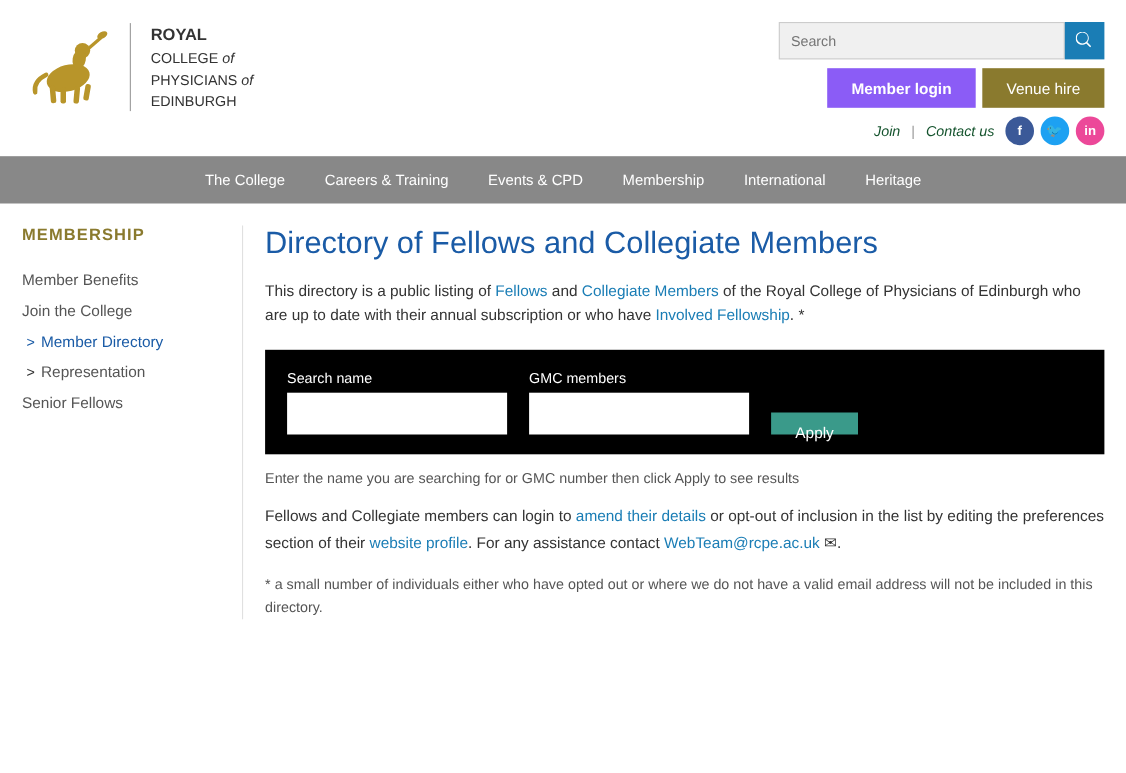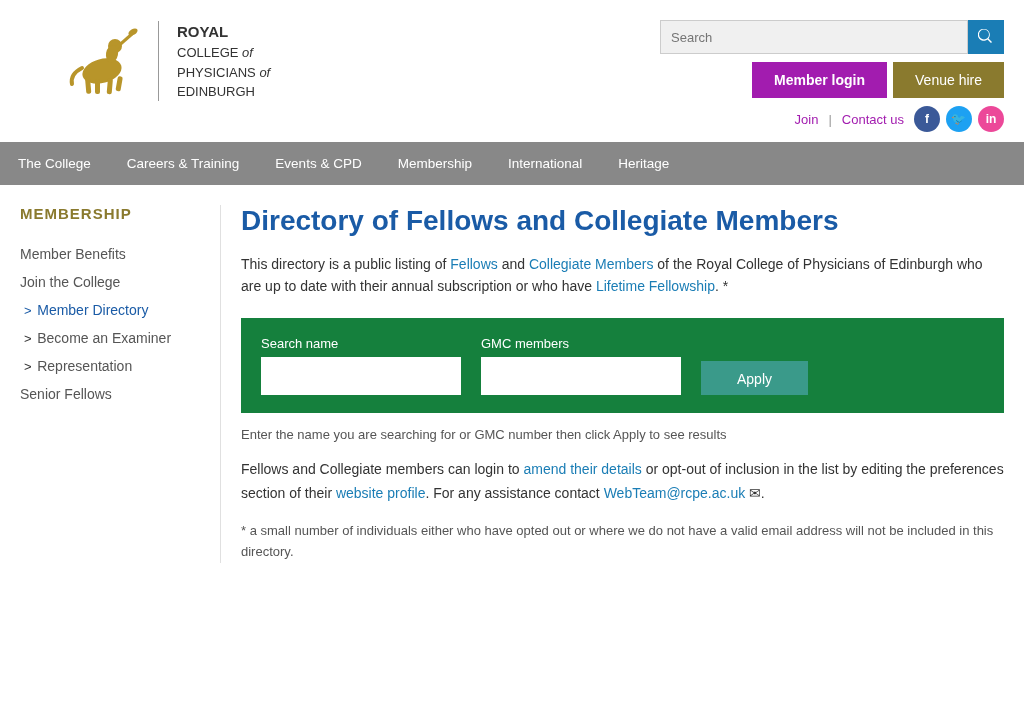--- a/index.html
+++ b/index.html
@@ -1,73 +1,73 @@
 <!DOCTYPE html>
 <html><head>
   <meta charset="utf-8">
   <style>
     * { box-sizing: border-box; margin: 0; padding: 0; }
     body { font-family: Arial, sans-serif; background: #fff; color: #333; font-size: 14px; }
 
     
-    .header { display: flex; align-items: flex-start; justify-content: space-between; padding: 16px 20px 0 20px; margin-left: 40px; }
+    .header { display: flex; align-items: flex-start; justify-content: space-between; padding: 16px 20px 0 20px; }
     .logo-area { display: flex; align-items: center; gap: 14px; }
     .logo-figure { width: 80px; height: 90px; }
     .logo-text { font-size: 13px; line-height: 1.5; color: #333; }
     .logo-text .royal { font-weight: bold; font-size: 15px; }
     .logo-divider { width: 1px; background: #999; height: 80px; margin: 0 4px; }
 
     .header-right { display: flex; flex-direction: column; align-items: flex-end; gap: 8px; padding-top: 4px; }
     .search-row { display: flex; align-items: center; gap: 0; }
-    .search-input { width: 308px; height: 34px; border: 1px solid #ccc; background: #f0f0f0; padding: 0 10px; font-size: 13px; outline: none; }
+    .search-input { width: 260px; height: 34px; border: 1px solid #ccc; background: #f0f0f0; padding: 0 10px; font-size: 13px; outline: none; }
     .search-btn { width: 36px; height: 34px; background: #1a7db5; border: none; cursor: pointer; display: flex; align-items: center; justify-content: center; }
     .search-btn svg { fill: #fff; }
 
     .action-btns { display: flex; gap: 6px; }
-    .btn-member { background: #a21caf; color: #fff; border: none; padding: 10px 22px; font-size: 14px; font-weight: bold; cursor: pointer; }
+    .btn-member { background: #8b5cf6; color: #fff; border: none; padding: 10px 22px; font-size: 14px; font-weight: bold; cursor: pointer; }
     .btn-venue { background: #8a7a2e; color: #fff; border: none; padding: 10px 22px; font-size: 14px; font-weight: normal; cursor: pointer; }
 
     .util-row { display: flex; align-items: center; gap: 10px; font-size: 13px; color: #555; }
-    .util-row a { color: #a21caf; text-decoration: none; }
+    .util-row a { color: #14532d; text-decoration: none; font-style: italic; }
     .util-divider { color: #999; }
     .social-icons { display: flex; gap: 6px; }
     .social-icon { width: 26px; height: 26px; border-radius: 50%; display: flex; align-items: center; justify-content: center; font-size: 12px; font-weight: bold; color: #fff; cursor: pointer; }
     .fb { background: #3b5998; }
     .tw { background: #1da1f2; }
     .li { background: #ec4899; }
 
     
-    .nav-bar { background: #888; display: flex; align-items: center; margin-top: 10px; }
+    .nav-bar { background: #888; display: flex; align-items: center; margin-top: 10px; justify-content: center; }
     .nav-item { color: #fff; padding: 14px 18px; font-size: 13.5px; cursor: pointer; white-space: nowrap; }
 
     
     .main { display: flex; padding: 20px 20px 20px 20px; gap: 0; }
 
     
     .sidebar { width: 200px; min-width: 180px; padding-right: 20px; }
     .sidebar-heading { color: #8a7a2e; font-size: 15px; font-weight: bold; letter-spacing: 1px; text-transform: uppercase; margin-bottom: 18px; }
     .sidebar-link { display: block; color: #555; text-decoration: none; font-size: 14px; padding: 6px 0; cursor: pointer; }
     .sidebar-link.active { color: #1a5ba6; font-weight: normal; }
     .sidebar-link.sub { padding-left: 4px; }
     .sidebar-link .arrow { color: #333; font-size: 13px; margin-right: 2px; }
     .sidebar-link.active .arrow { color: #1a5ba6; }
 
     
     .content { flex: 1; padding-left: 20px; border-left: 1px solid #e0e0e0; }
-    .page-title { color: #1a5ba6; font-size: 28px; font-weight: bold; margin-bottom: 16px; }
+    .page-title { color: #1a5ba6; font-size: 28px; font-weight: normal; margin-bottom: 16px; }
     .intro-text { font-size: 14px; line-height: 1.6; color: #333; margin-bottom: 20px; }
     .intro-text a { color: #1a7db5; text-decoration: none; }
 
     
-    .search-box { background: #15803d; padding: 18px 20px; margin-bottom: 14px; }
+    .search-box { background: #000000; padding: 18px 20px; margin-bottom: 14px; }
     .search-fields { display: flex; align-items: flex-end; gap: 20px; }
     .field-group { display: flex; flex-direction: column; gap: 6px; }
     .field-label { color: #fff; font-size: 13px; }
     .field-input { width: 200px; height: 38px; border: none; background: #fff; padding: 0 10px; font-size: 14px; }
-    .apply-btn { background: #3a9a8a; color: #fff; border: none; padding: 10px 36px; font-size: 14px; cursor: pointer; height: 34px; }
+    .apply-btn { background: #3a9a8a; color: #fff; border: none; padding: 10px 22px; font-size: 14px; cursor: pointer; height: 20px; }
 
     .hint-text { font-size: 13px; color: #555; margin-bottom: 16px; }
     .body-text { font-size: 14px; line-height: 1.7; color: #333; margin-bottom: 12px; }
     .body-text a { color: #1a7db5; text-decoration: none; }
     .footnote { font-size: 13px; color: #555; line-height: 1.6; margin-top: 16px; }
   </style>
 </head>
 <body>
 
 <div class="header">
@@ -141,33 +141,30 @@
 <div class="main">
 
   <div class="sidebar">
     <div class="sidebar-heading">MEMBERSHIP</div>
     <a class="sidebar-link" href="#">Member Benefits</a>
     <a class="sidebar-link" href="#">Join the College</a>
     <a class="sidebar-link active sub" href="#">
       <span class="arrow">&gt; </span><span>Member Directory</span>
     </a>
     <a class="sidebar-link sub" href="#">
-      <span class="arrow">&gt; </span><span>Become an Examiner</span>
-    </a>
-    <a class="sidebar-link sub" href="#">
       <span class="arrow">&gt; </span><span>Representation</span>
     </a>
     <a class="sidebar-link" href="#">Senior Fellows</a>
   </div>
 
   <div class="content">
     <h1 class="page-title">Directory of Fellows and Collegiate Members</h1>
 
     <p class="intro-text">
-      <span>This directory is a public listing of </span><a href="#">Fellows</a><span> and </span><a href="#">Collegiate Members</a><span> of the Royal College of Physicians of Edinburgh who are up to date with their annual subscription or who have </span><a href="#">Lifetime Fellowship</a><span>. *</span>
+      <span>This directory is a public listing of </span><a href="#">Fellows</a><span> and </span><a href="#">Collegiate Members</a><span> of the Royal College of Physicians of Edinburgh who are up to date with their annual subscription or who have </span><a href="#">Involved Fellowship</a><span>. *</span>
     </p>
 
     <div class="search-box">
       <div class="search-fields">
         <div class="field-group">
           <label class="field-label">Search name</label>
           <input class="field-input" type="text" style="">
         </div>
         <div class="field-group">
           <label class="field-label">GMC members</label>

